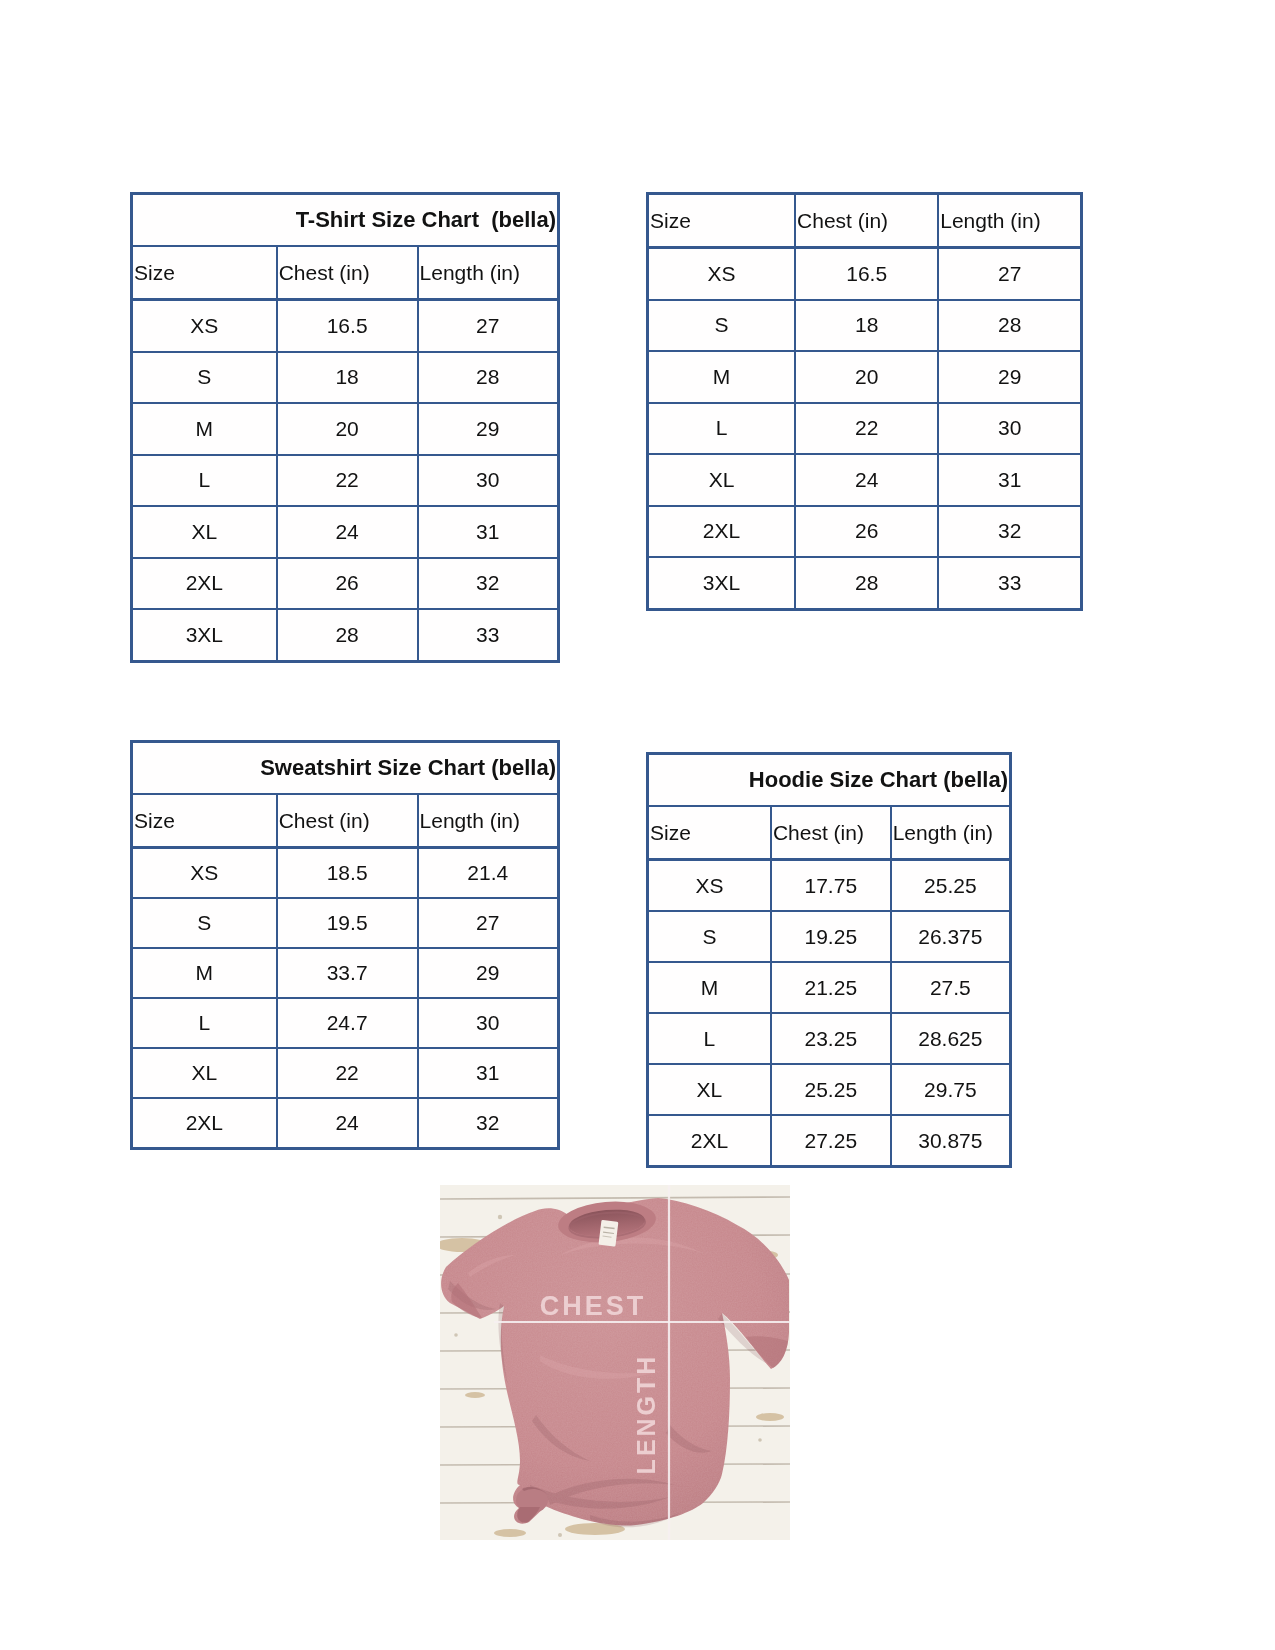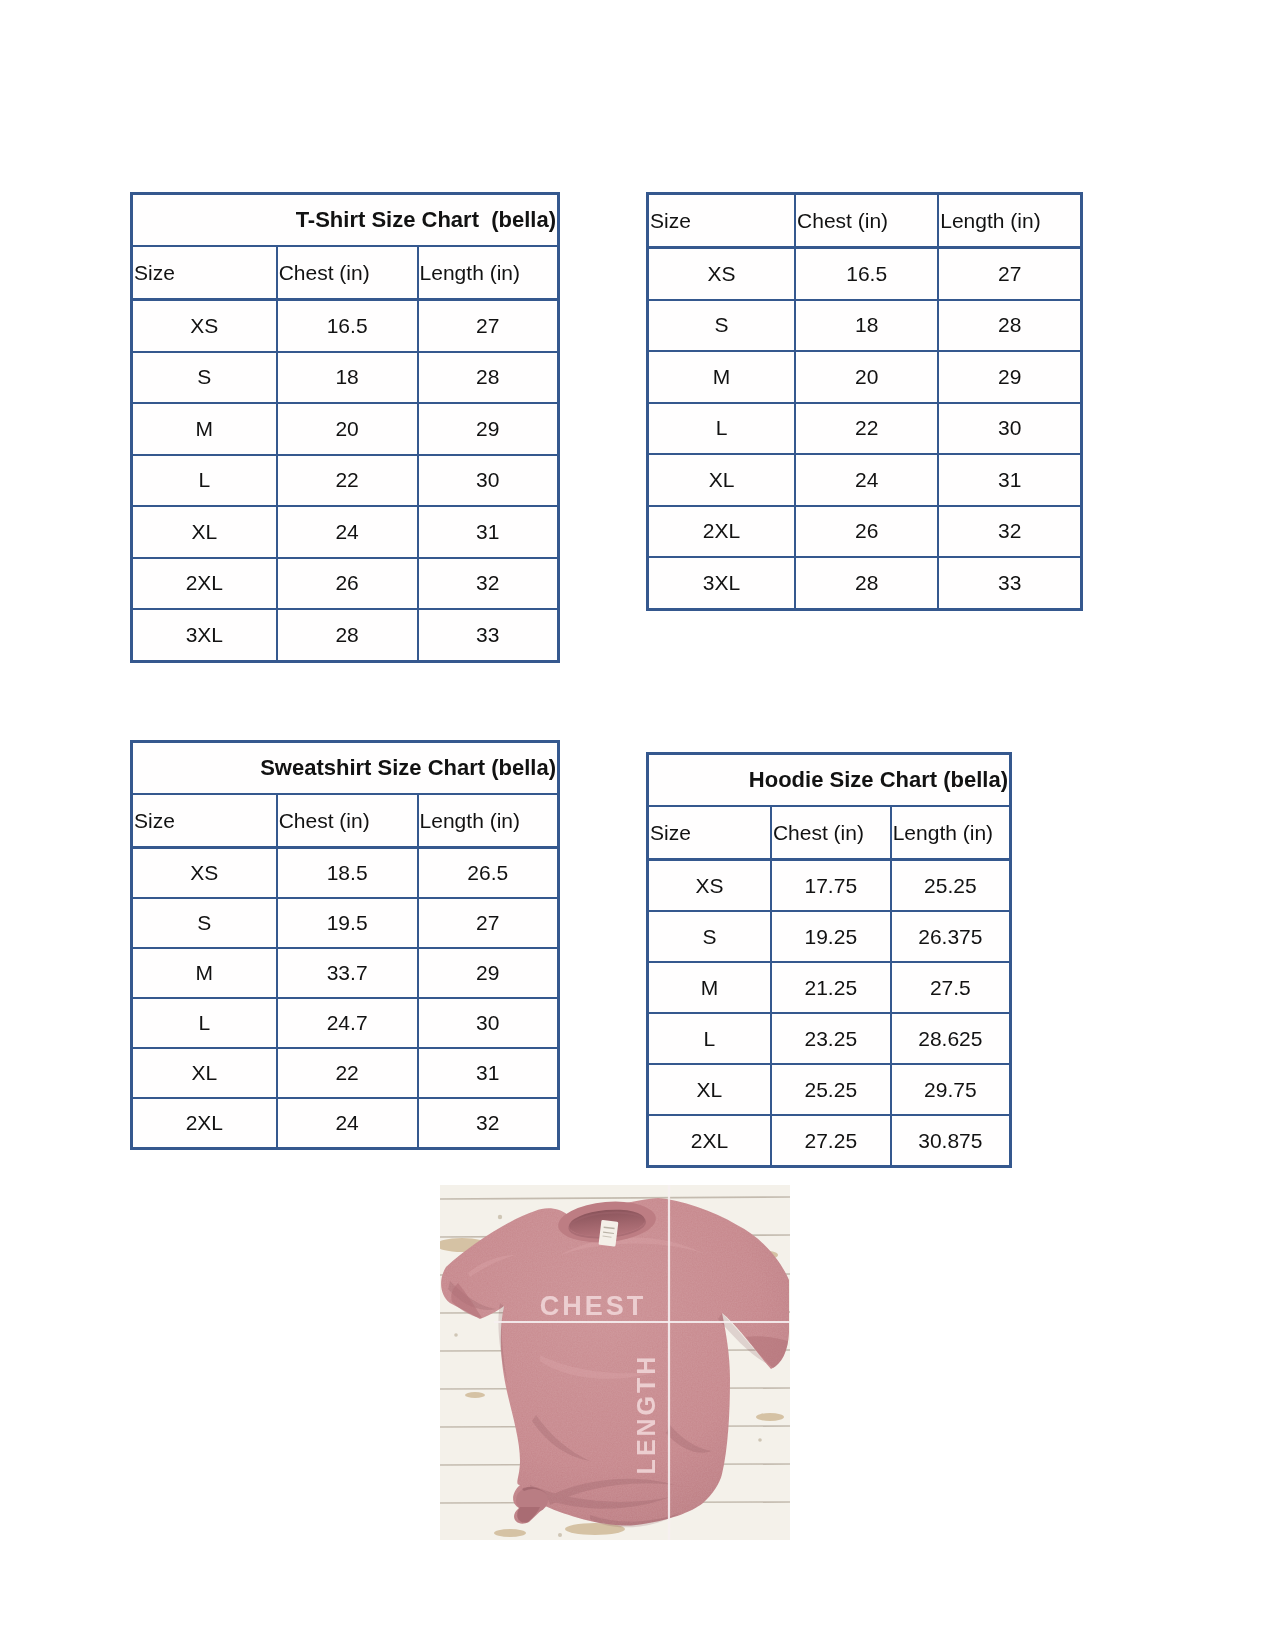--- a/index.html
+++ b/index.html
@@ -179,21 +179,21 @@
     <tr>
       <th>Size</th>
       <th>Chest (in)</th>
       <th>Length (in)</th>
     </tr>
   </thead>
   <tbody>
       <tr>
         <td>XS</td>
         <td>18.5</td>
-        <td>26.5</td>
+        <td>21.4</td>
       </tr>
       <tr>
         <td>S</td>
         <td>19.5</td>
         <td>27</td>
       </tr>
       <tr>
         <td>M</td>
         <td>33.7</td>
         <td>29</td>

